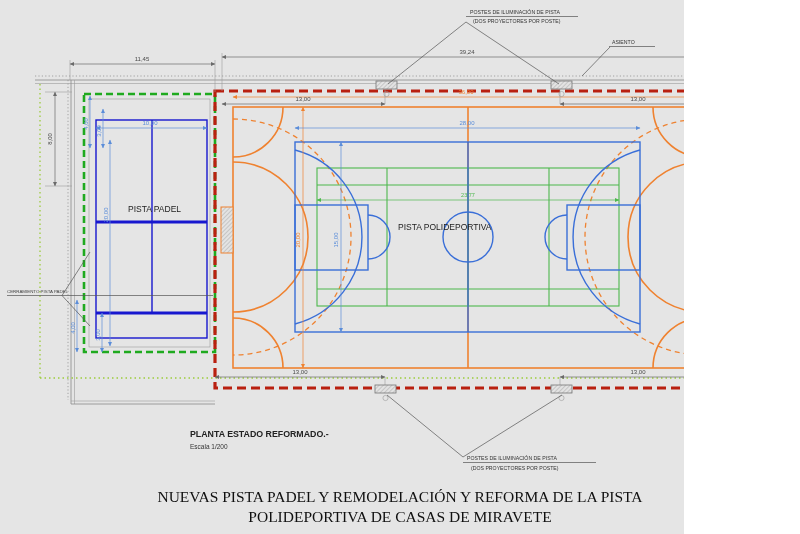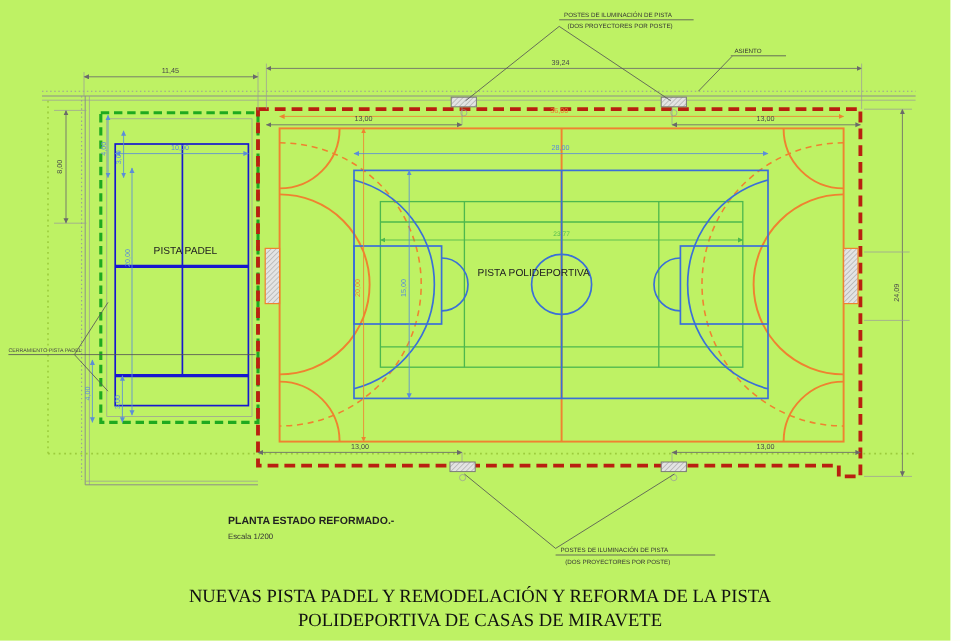--- a/index.html
+++ b/index.html
@@ -1,16 +1,16 @@
 <!DOCTYPE html>
 <html><head>
 <meta charset="utf-8">
 <style>
   html,body{margin:0;padding:0;background:#ffffff;}
-  .sheet{position:relative;width:792px;height:534px;background:#bef264;overflow:hidden;
+  .sheet{position:relative;width:684px;height:534px;background:#e5e5e5;overflow:hidden;
          font-family:"Liberation Sans",sans-serif;}
   svg{display:block;}
   text{font-family:"Liberation Sans",sans-serif;}
   .t-title{font-family:"Liberation Serif",serif;font-size:15.5px;fill:#101010;}
   .t-dim{font-size:6px;fill:#4a4a4a;}
   .t-dimb{font-size:6px;fill:#5b8dd9;}
   .t-dimo{font-size:6px;fill:#ef8230;}
   .t-dimg{font-size:5.5px;fill:#4db84d;}
   .t-lab{font-size:5.2px;fill:#333;}
   .t-lab2{font-size:4.4px;fill:#444;}

